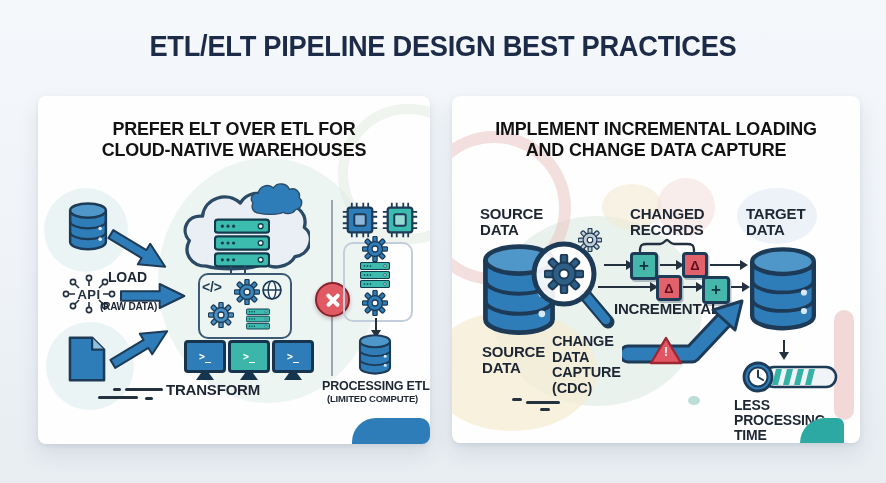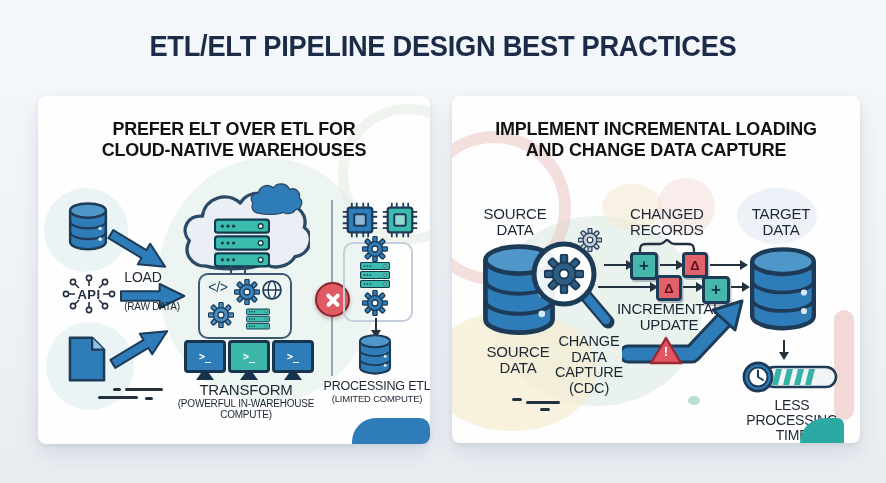--- a/index.html
+++ b/index.html
@@ -6,21 +6,21 @@
   #stage{position:relative;width:886px;height:483px;overflow:hidden;
     background:linear-gradient(180deg,#f5f8fb 0%,#eff3f8 55%,#e8edf2 100%);}
   .abs{position:absolute;}
   .card{position:absolute;background:#fefefe;border-radius:8px;overflow:hidden;
     box-shadow:0 10px 22px rgba(25,45,70,.10),0 2px 5px rgba(25,45,70,.07);}
   .blob{position:absolute;border-radius:50%;}
   .main-title{position:absolute;top:30px;left:0;width:100%;text-align:center;
     font-size:29px;font-weight:bold;color:#1c2b47;letter-spacing:-.3px;transform:scaleX(.94);}
   .panel-title{position:absolute;top:22px;left:0;width:100%;text-align:center;
     font-size:18.5px;font-weight:bold;color:#121212;line-height:1.16;letter-spacing:-.2px;transform:scaleX(.97);}
-  .lbl{position:absolute;font-weight:normal;color:#1d2633;text-align:center;line-height:1.08;letter-spacing:-.2px;}
+  .lbl{position:absolute;font-weight:bold;color:#1d2633;text-align:left;line-height:1.08;letter-spacing:-.2px;}
   .tarrow{position:absolute;border-top:2.6px solid #243240;}
   .tarrow::after{content:"";position:absolute;right:-8px;top:-6px;width:0;height:0;
     border:5px solid transparent;border-right:none;border-left:8px solid #243240;}
   .varrow{position:absolute;border-left:2.6px solid #243240;}
   .varrow::after{content:"";position:absolute;left:-6.3px;bottom:-8px;width:0;height:0;
     border:5px solid transparent;border-bottom:none;border-top:8px solid #243240;}
   .dash{position:absolute;height:2.6px;background:#243240;border-radius:2px;}
   .sq{position:absolute;border:3px solid #1d3b57;border-radius:4px;display:flex;align-items:center;
     justify-content:center;font-weight:bold;box-shadow:1.5px 2px 0 rgba(29,59,87,.3);}
   .sq.teal{background:#45b8ab;color:#0d3346;}
@@ -217,21 +217,20 @@
         <span>&gt;_</span>
       </div>
     <div class="mon teal" style="left:190px;top:244px;">
         <span>&gt;_</span>
       </div>
     <div class="mon" style="left:234px;top:244px;">
         <span>&gt;_</span>
       </div>
 
     <div class="lbl" style="left:128px;top:286px;width:160px;font-size:15px;">TRANSFORM</div>
-    <div class="lbl" style="left:118px;top:303px;width:180px;font-size:10px;">(POWERFUL IN-WAREHOUSE COMPUTE)</div>
 
     <div class="dash" style="left:75px;top:292px;width:8px;"></div>
     <div class="dash" style="left:87px;top:292px;width:38px;"></div>
     <div class="dash" style="left:60px;top:300px;width:40px;"></div>
     <div class="dash" style="left:107px;top:301px;width:8px;"></div>
 
     <div class="divider" style="left:293px;top:104px;height:176px;"></div>
     <div class="xcircle" style="left:277px;top:186px;"></div>
 
     <svg class="abs" style="left:304px;top:106px;color:#2f7db8;" width="36" height="36">
@@ -327,21 +326,20 @@
         <span>Δ</span>
       </div>
     <div class="tarrow" style="left:231px;top:190px;width:13px;"></div>
     <div class="sq teal" style="left:250px;top:180px;width:22px;height:22px;font-size:17px;">
         <span>+</span>
       </div>
     <div class="tarrow" style="left:279px;top:190px;width:11px;"></div>
 
     <div class="lbl" style="left:162px;top:205px;width:110px;font-size:15px;">
       <div>INCREMENTAL</div>
-      <div>UPDATE</div>
     </div>
 
     <div class="lbl" style="left:294px;top:110px;width:70px;font-size:15px;">
       <div>TARGET</div>
       <div>DATA</div>
     </div>
     <svg class="abs" style="left:294px;top:148px;" width="74" height="92">
         <use href="#sym-db"></use>
       </svg>
 

